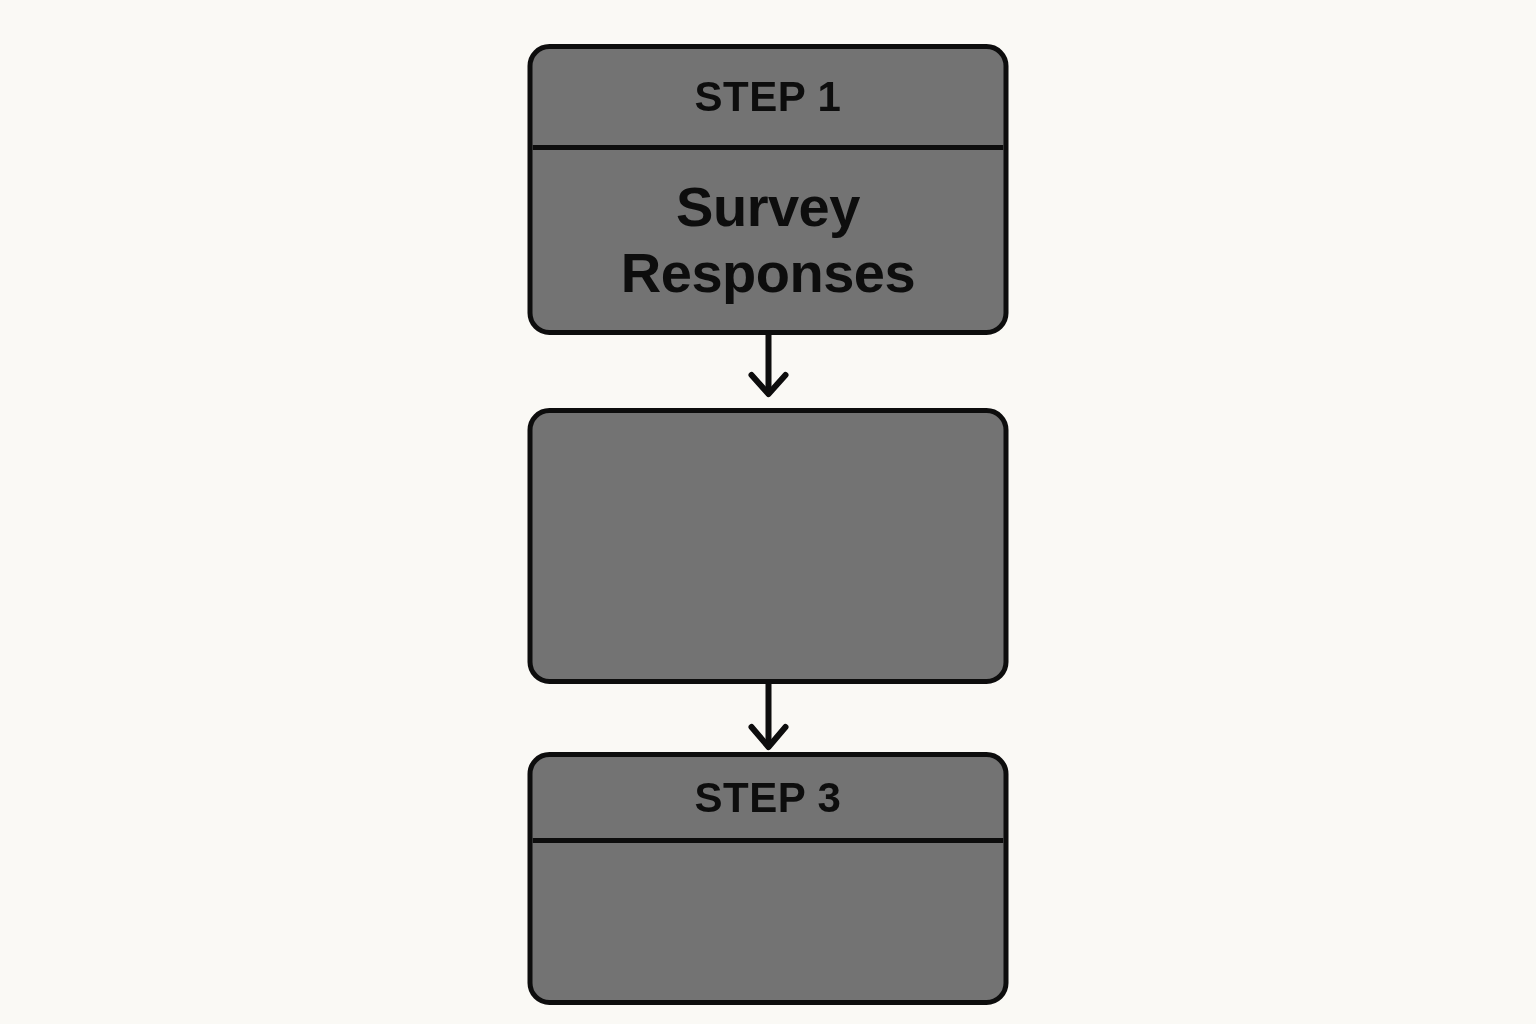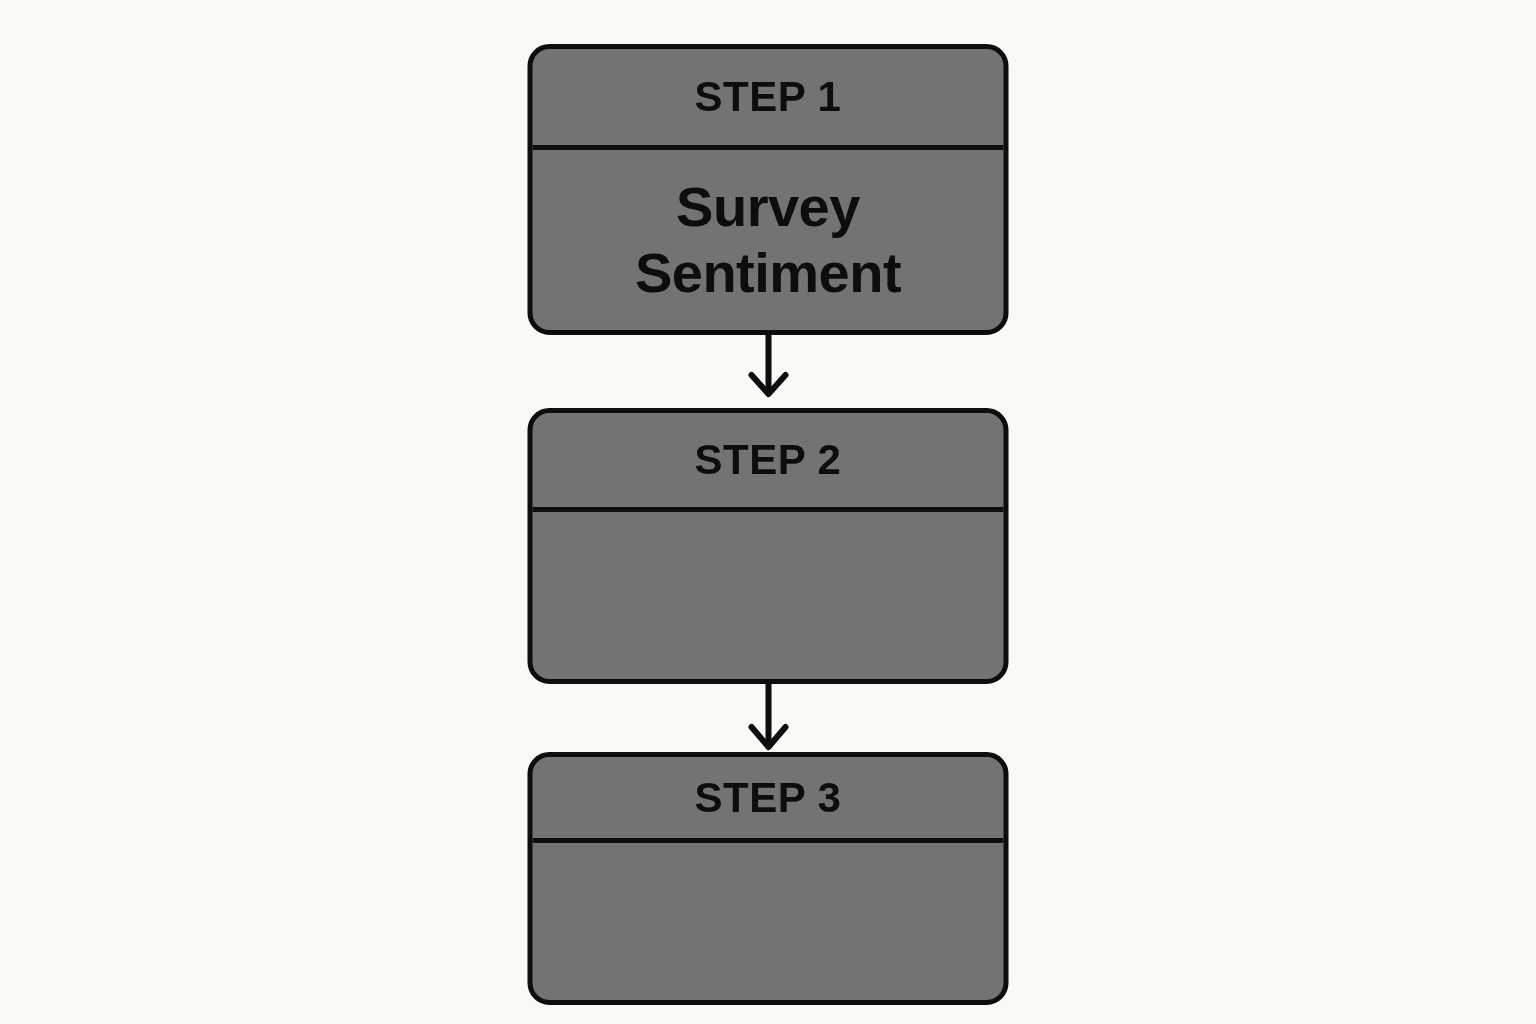--- a/index.html
+++ b/index.html
@@ -101,32 +101,31 @@
 </style>
 </head>
 <body>
 
 <div id="diagram-canvas">
   <div class="flow-column">
 
     <div class="step-box" id="step-box-1">
       <div class="step-header">STEP 1</div>
       <div class="step-body">Survey
-Sentiment</div>
+Responses</div>
     </div>
 
     <div class="connector" id="connector-1">
       <svg viewBox="0 0 60 66" preserveAspectRatio="none">
         <path d="M30 1 L30 60" fill="none" stroke="#0d0d0d" stroke-width="6" stroke-linecap="butt"></path>
         <path d="M13 42 L30 61 L47 42" fill="none" stroke="#0d0d0d" stroke-width="6" stroke-linecap="round" stroke-linejoin="round"></path>
       </svg>
     </div>
 
     <div class="step-box" id="step-box-2">
-      <div class="step-header">STEP 2</div>
     </div>
 
     <div class="connector" id="connector-2">
       <svg viewBox="0 0 60 70" preserveAspectRatio="none">
         <path d="M30 2 L30 64" fill="none" stroke="#0d0d0d" stroke-width="6" stroke-linecap="butt"></path>
         <path d="M13 45 L30 65 L47 45" fill="none" stroke="#0d0d0d" stroke-width="6" stroke-linecap="round" stroke-linejoin="round"></path>
       </svg>
     </div>
 
     <div class="step-box" id="step-box-3">

